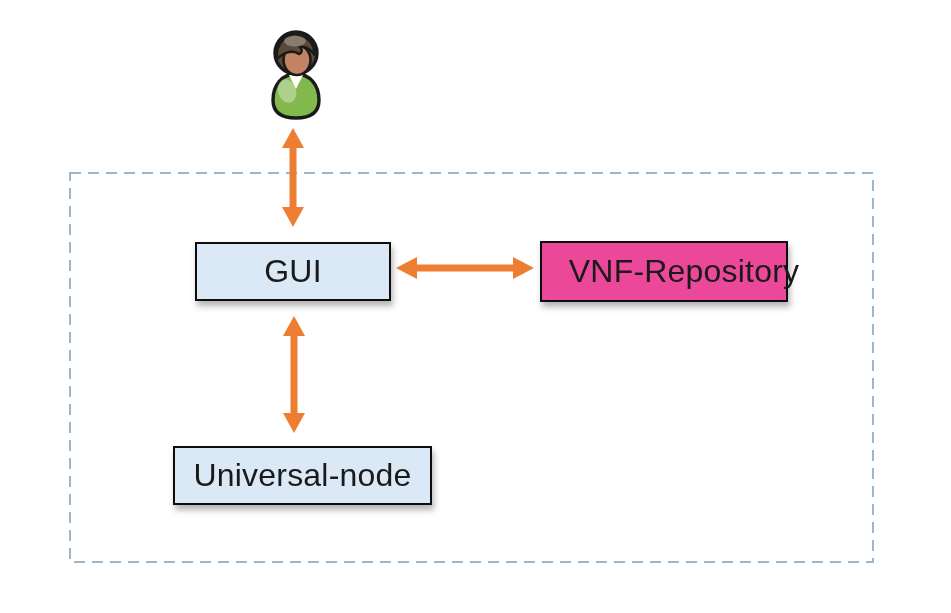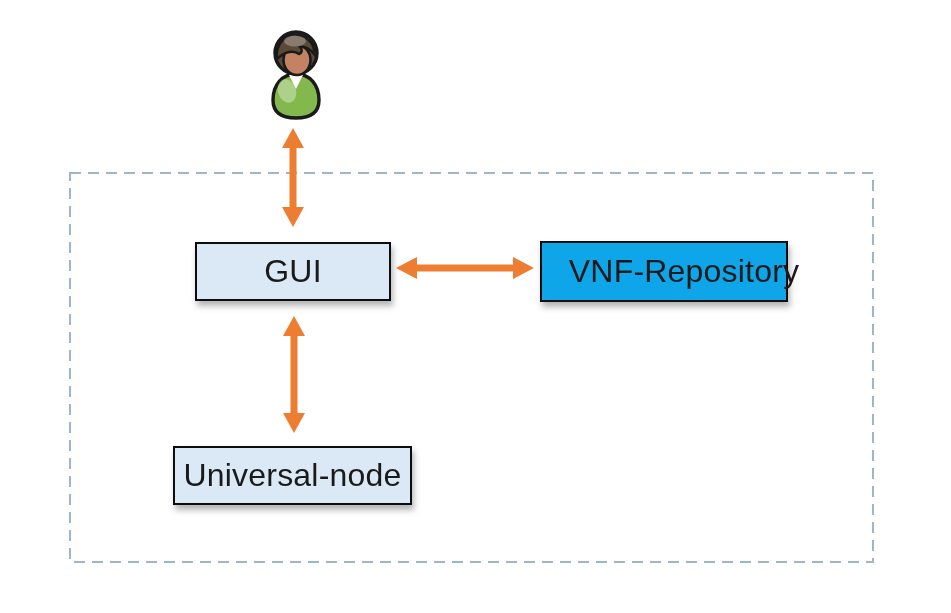--- a/index.html
+++ b/index.html
@@ -32,21 +32,21 @@
     box-shadow: 2px 5px 6px rgba(90, 90, 90, 0.45);
   }
   .node-label {
     font-size: 32px;
     color: #1a1a1a;
     letter-spacing: 0.2px;
     white-space: nowrap;
   }
   .node-gui        { left: 195px; top: 242px; width: 196px; height: 59px; }
   .node-vnf        { left: 540px; top: 241px; width: 248px; height: 61px; }
-  .node-universal  { left: 173px; top: 446px; width: 239px; height: 59px; }
+  .node-universal  { left: 173px; top: 446px; width: 259px; height: 59px; }
   .actor {
     position: absolute;
     left: 262px;
     top: 30px;
     width: 68px;
     height: 90px;
   }
 </style>
 </head>
 <body>
@@ -89,21 +89,21 @@
 
     <path d="M15 29 C 13 12 26 3 36 5 C 47 7 53 15 52 24 C 47 18 43 16 38 17 C 41 20 40 23 37 24 C 32 20 23 21 15 29 Z" stroke="#1a1a1a" stroke-width="2.4" fill="#5C4A38"></path>
 
     <ellipse cx="33" cy="11" rx="11" ry="5.5" fill="rgba(255,255,255,0.28)"></ellipse>
   </svg>
 
   <div class="node node-gui" style="background: rgb(219, 233, 246); border-color: rgb(13, 13, 13);">
     <span class="node-label">GUI</span>
   </div>
 
-  <div class="node node-vnf" style="background: #0ea5e9; border-color: rgb(13, 13, 13); padding-left: 40px;">
+  <div class="node node-vnf" style="background: #ec4899; border-color: rgb(13, 13, 13); padding-left: 40px;">
     <span class="node-label">VNF-Repository</span>
   </div>
 
   <div class="node node-universal" style="background: rgb(219, 233, 246); border-color: rgb(13, 13, 13);">
     <span class="node-label">Universal-node</span>
   </div>
 
 </div>
 
 </body></html>

